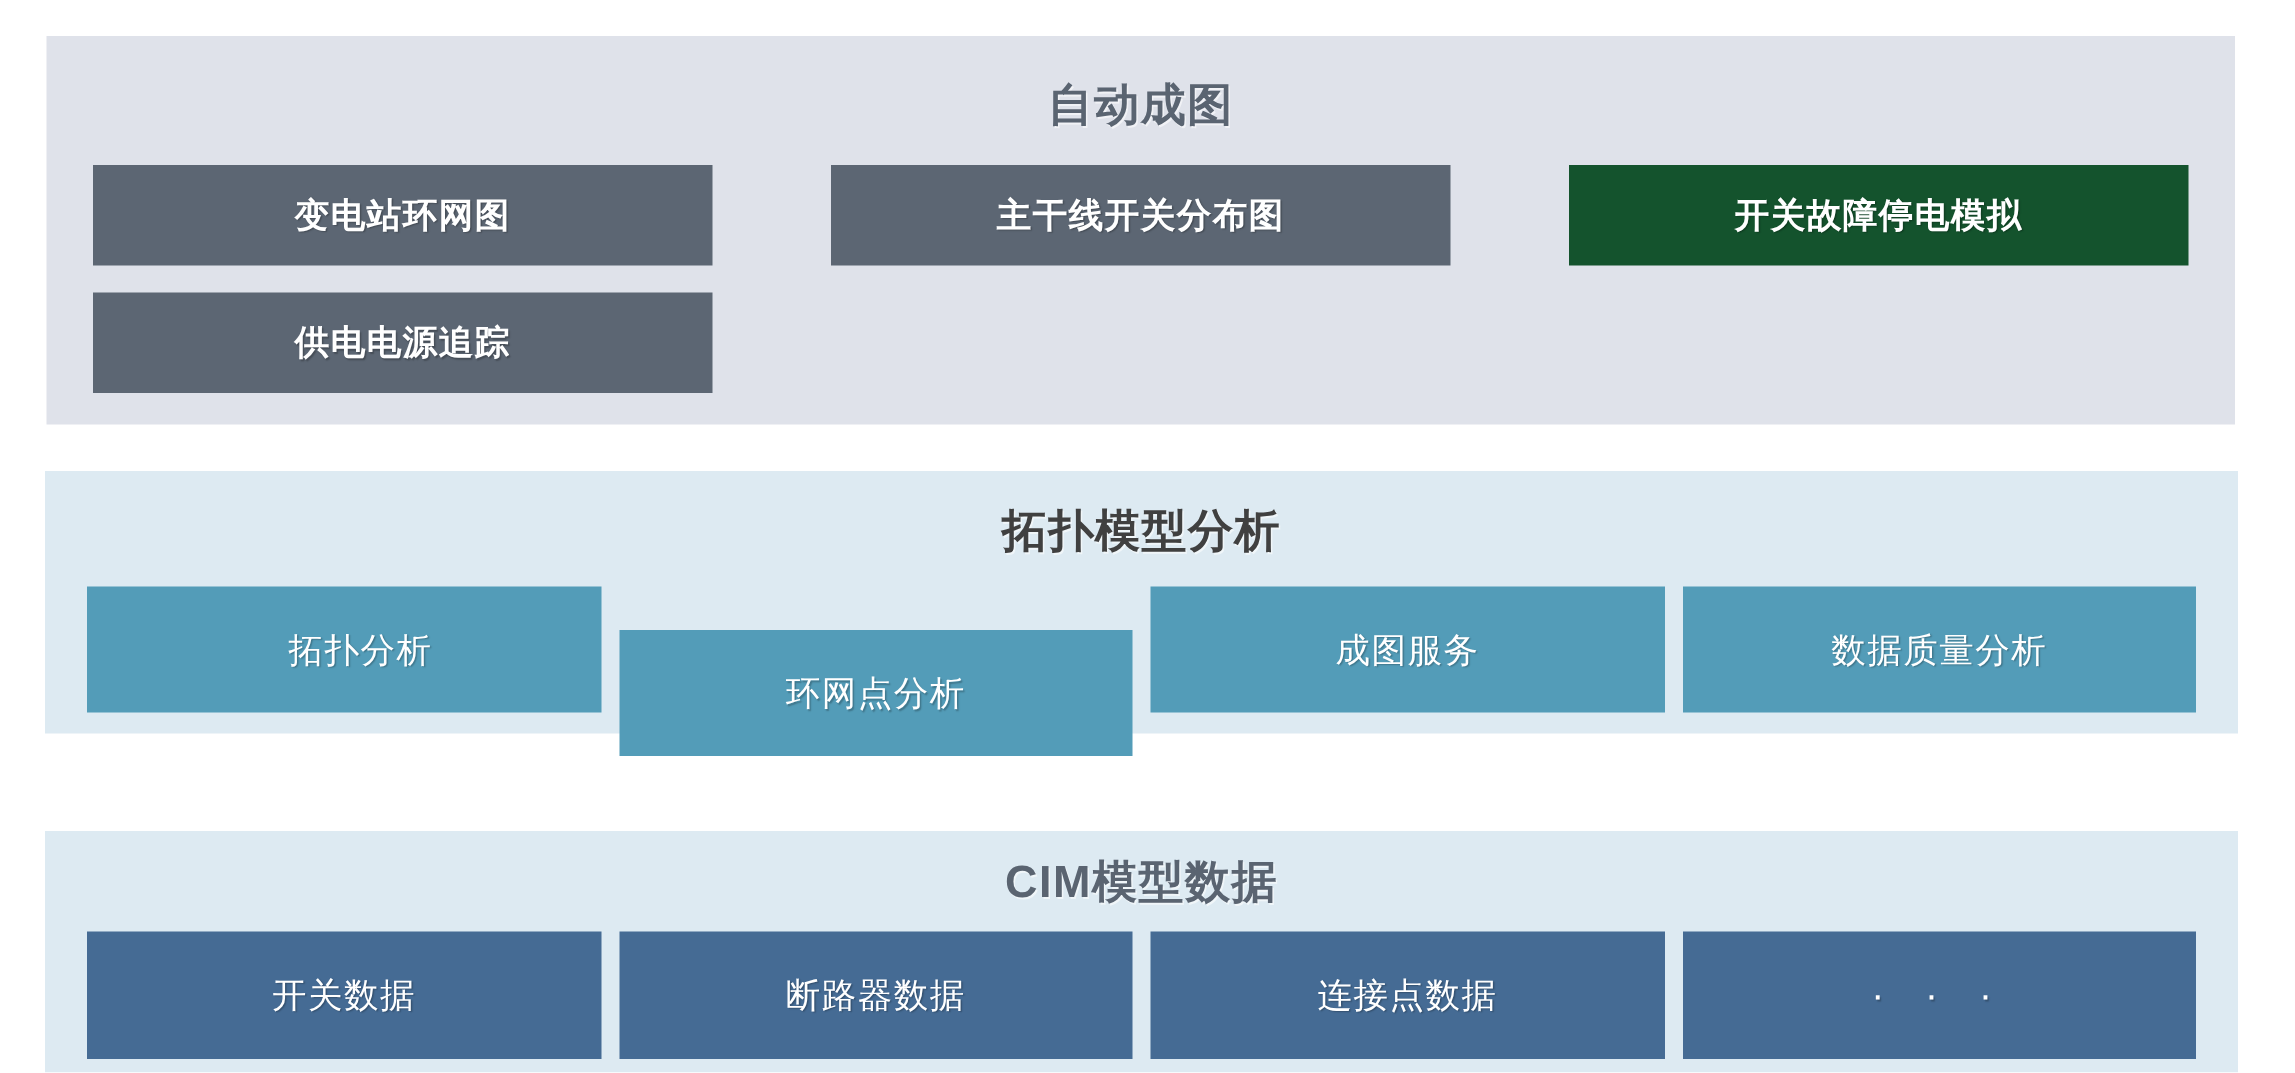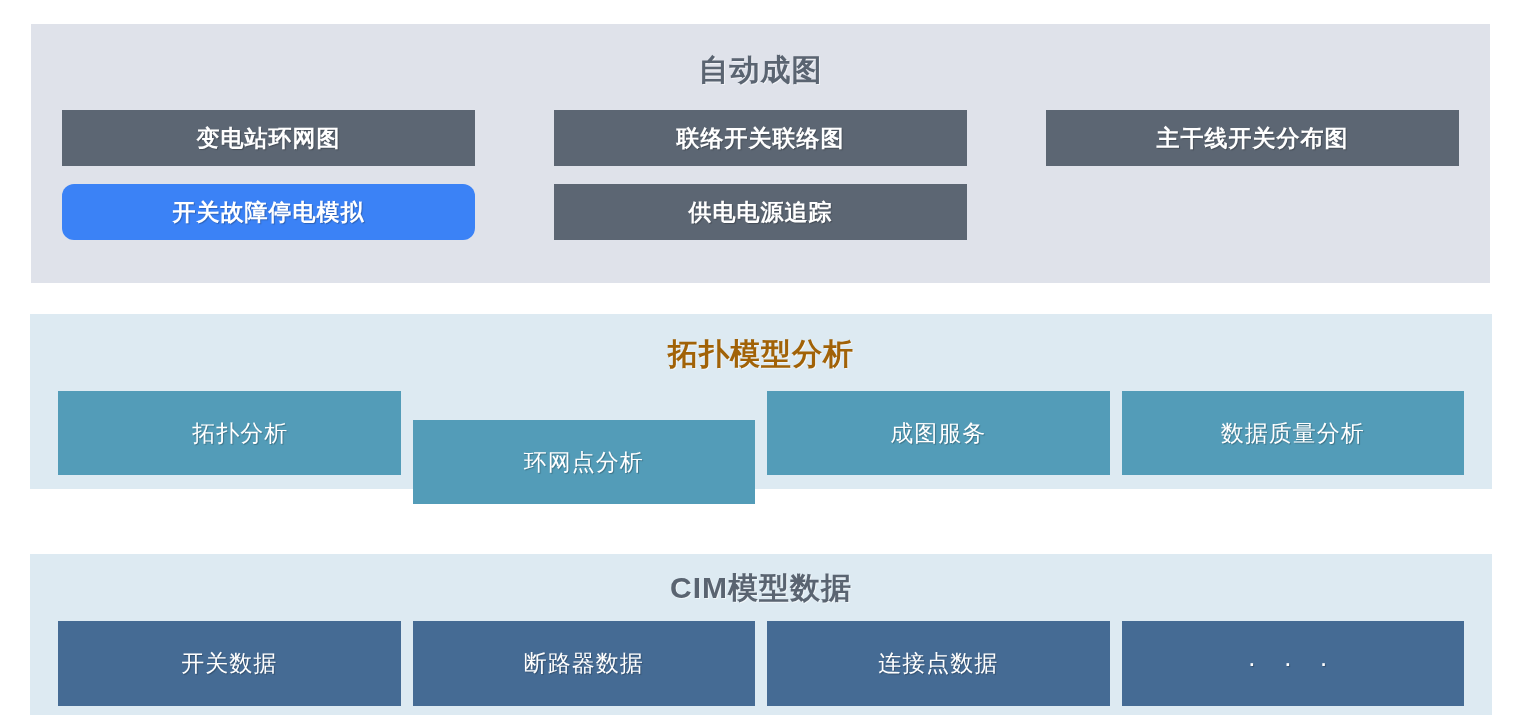--- a/index.html
+++ b/index.html
@@ -61,43 +61,42 @@
   }
   .box {
     display: flex;
     align-items: center;
     justify-content: center;
     color: #ffffff;
     font-size: 23px;
     text-shadow: 1px 1px 1px rgba(0,0,0,0.25);
     letter-spacing: 1px;
   }
-  .panel-top .box { height: 56px; font-weight: bold; }
+  .panel-top .box { height: 67px; font-weight: bold; }
   .panel-mid .box { height: 84px; font-weight: normal; }
   .panel-bot .box { height: 85px; font-weight: normal; }
   .box-ellipsis { letter-spacing: 10px; font-size: 26px; }
 </style>
 </head>
 <body>
 
 <div class="canvas">
 
   <div class="panel panel-top" style="background-color: rgb(223, 226, 234); text-align: center;">
     <div class="section-title" style="color: rgb(90, 100, 113);">自动成图</div>
     <div class="grid-3">
       <div class="box" style="background-color: rgb(92, 102, 115);">变电站环网图</div>
-      <div class="box" style="background-color: rgb(92, 102, 115);">联络开关联络图</div>
       <div class="box" style="background-color: rgb(92, 102, 115);">主干线开关分布图</div>
-      <div class="box" style="background-color: #3b82f6; border-radius: 12px;">开关故障停电模拟</div>
+      <div class="box" style="background-color: #14532d;">开关故障停电模拟</div>
       <div class="box" style="background-color: rgb(92, 102, 115);">供电电源追踪</div>
     </div>
   </div>
 
   <div class="panel panel-mid" style="background-color: rgb(221, 234, 242);">
-    <div class="section-title" style="color: #a16207;">拓扑模型分析</div>
+    <div class="section-title" style="color: #404040;">拓扑模型分析</div>
     <div class="grid-4">
       <div class="box" style="background-color: rgb(83, 156, 184); padding-left: 22px;">拓扑分析</div>
       <div class="box" style="background-color: rgb(83, 156, 184); margin-top: 29px;">环网点分析</div>
       <div class="box" style="background-color: rgb(83, 156, 184);">成图服务</div>
       <div class="box" style="background-color: rgb(83, 156, 184);">数据质量分析</div>
     </div>
   </div>
 
   <div class="panel panel-bot" style="background-color: rgb(221, 234, 242);">
     <div class="section-title" style="color: rgb(90, 100, 113);">CIM模型数据</div>

